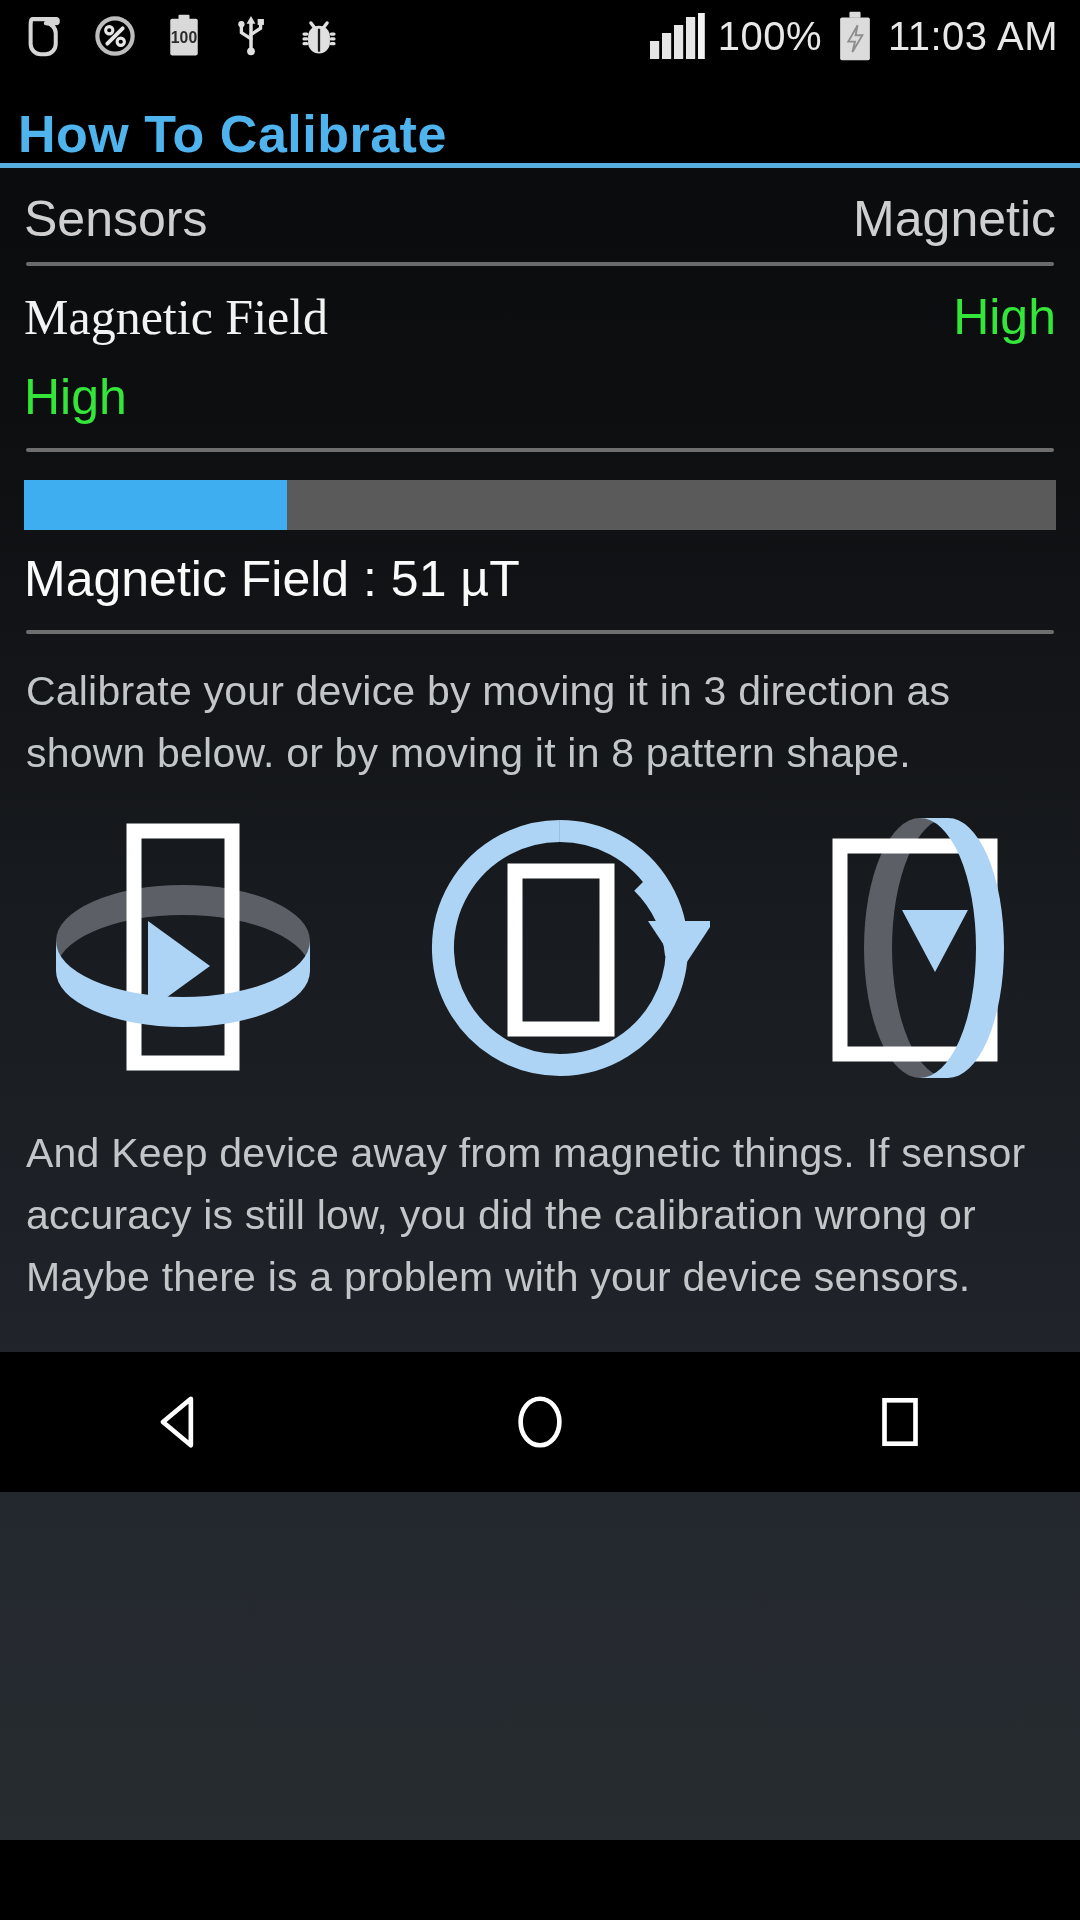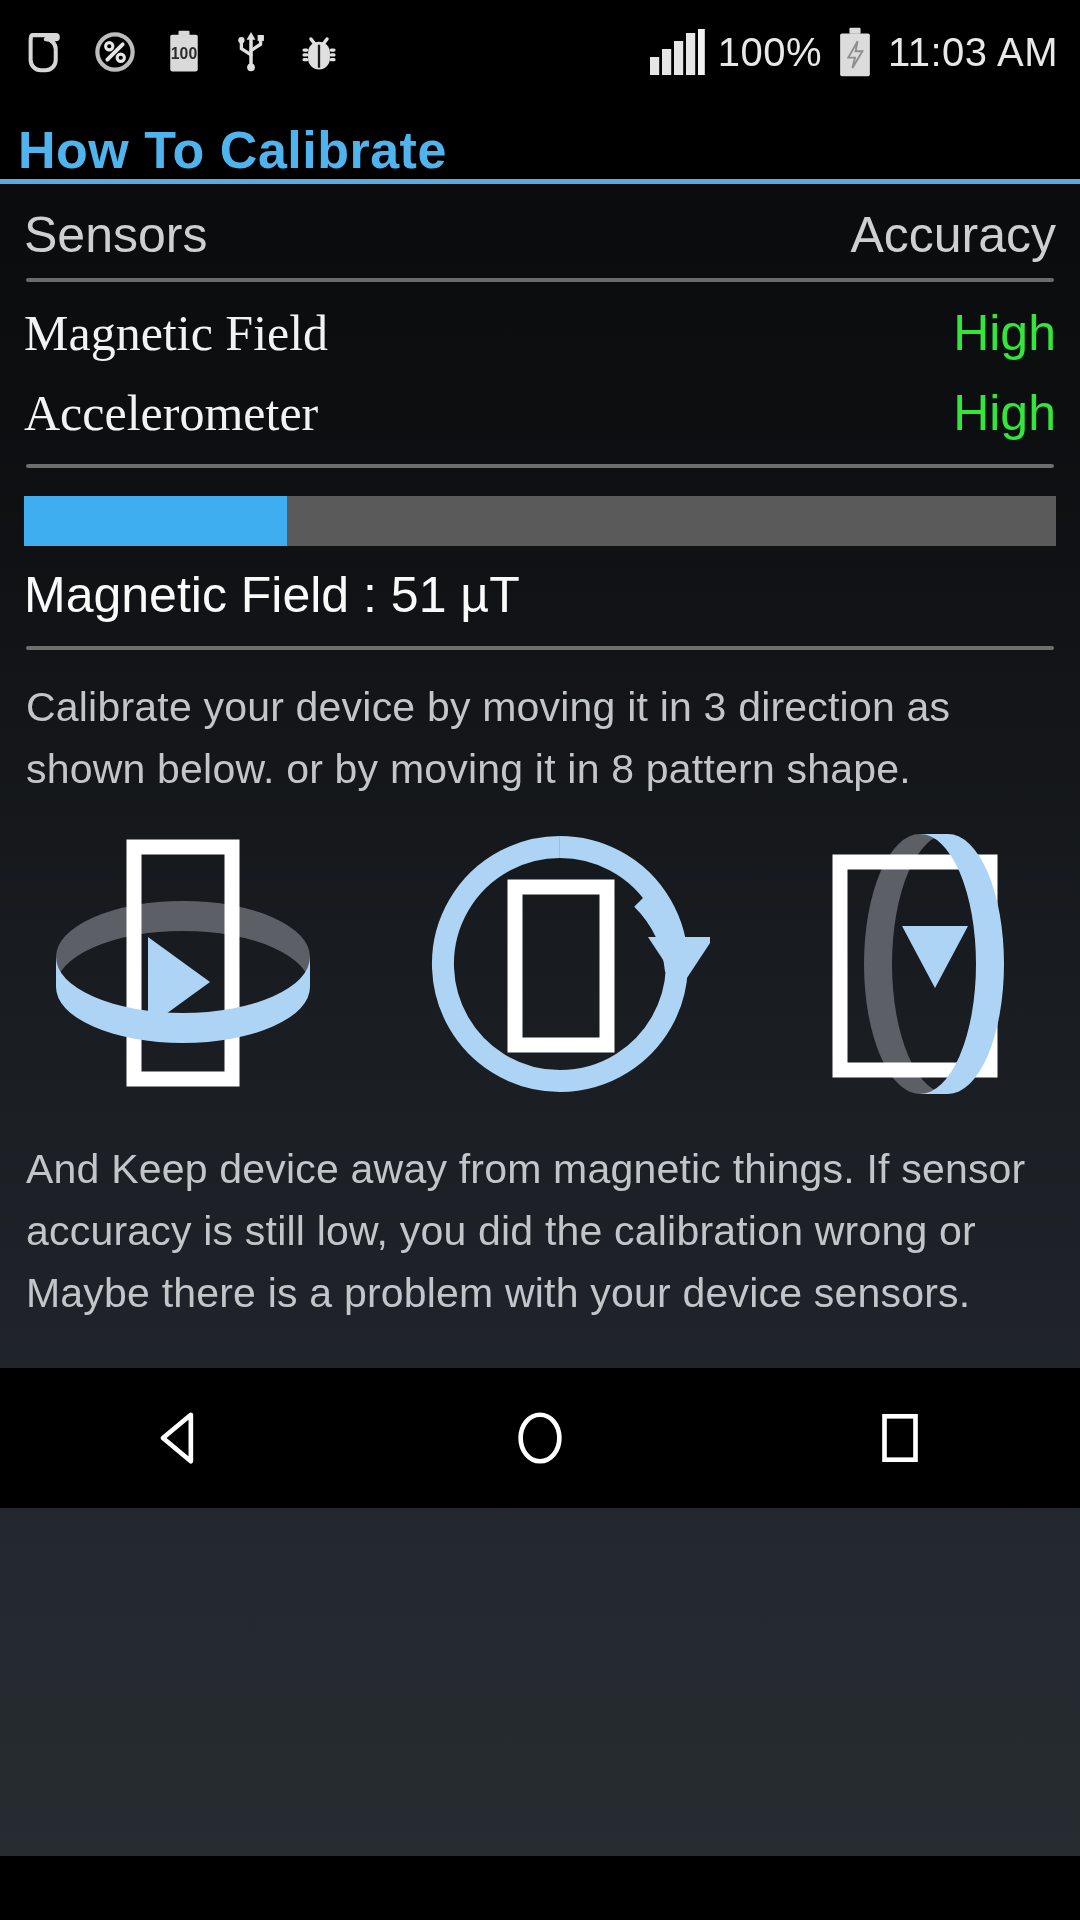--- a/index.html
+++ b/index.html
@@ -2,21 +2,21 @@
 <html><head>
 <meta charset="utf-8">
 <style>
   * { margin:0; padding:0; box-sizing:border-box; }
   html, body {
     width:1080px; height:1920px;
     background:#000;
     font-family:"Liberation Sans", sans-serif;
     overflow:hidden;
   }
-  .screen { position:relative; width:1080px; height:1492px; background:#7dd3fc;margin-top:16px; }
+  .screen { position:relative; width:1080px; height:1492px; background:#7dd3fc; }
 
   
   .statusbar {
     position:absolute; top:0; left:0; width:1080px; height:72px;
     background:#000; display:flex; align-items:center; padding:0 22px;
   }
   .sb-left { display:flex; align-items:center; gap:24px; }
   .sb-right { margin-left:auto; display:flex; align-items:center; gap:12px;justify-content:flex-end; }
   .sb-ico { display:block; }
   .sb-text {
@@ -154,30 +154,29 @@
 
   <div class="titlebar">
     <span class="title">How To Calibrate</span>
   </div>
   <div class="title-rule"></div>
 
   <div class="content">
 
     <div class="row hdr-row">
       <span class="hdr-label">Sensors</span>
-      <span class="hdr-label">Accuracy</span>
+      <span class="hdr-label">Magnetic</span>
     </div>
     <div class="rule"></div>
 
     <div class="row sensor-row">
       <span class="sensor-name">Magnetic Field</span>
       <span class="sensor-acc" style="color:#33E639">High</span>
     </div>
     <div class="row sensor-row">
-      <span class="sensor-name">Accelerometer</span>
       <span class="sensor-acc" style="color:#33E639">High</span>
     </div>
     <div class="rule thin" style="margin-top:22px"></div>
 
     <div class="progress-wrap">
       <div class="progress-track" style="background: rgb(90, 90, 90);">
         <div class="progress-fill" id="progress-fill" style="width: 25.5%; background: rgb(63, 174, 240);"></div>
       </div>
     </div>
 

